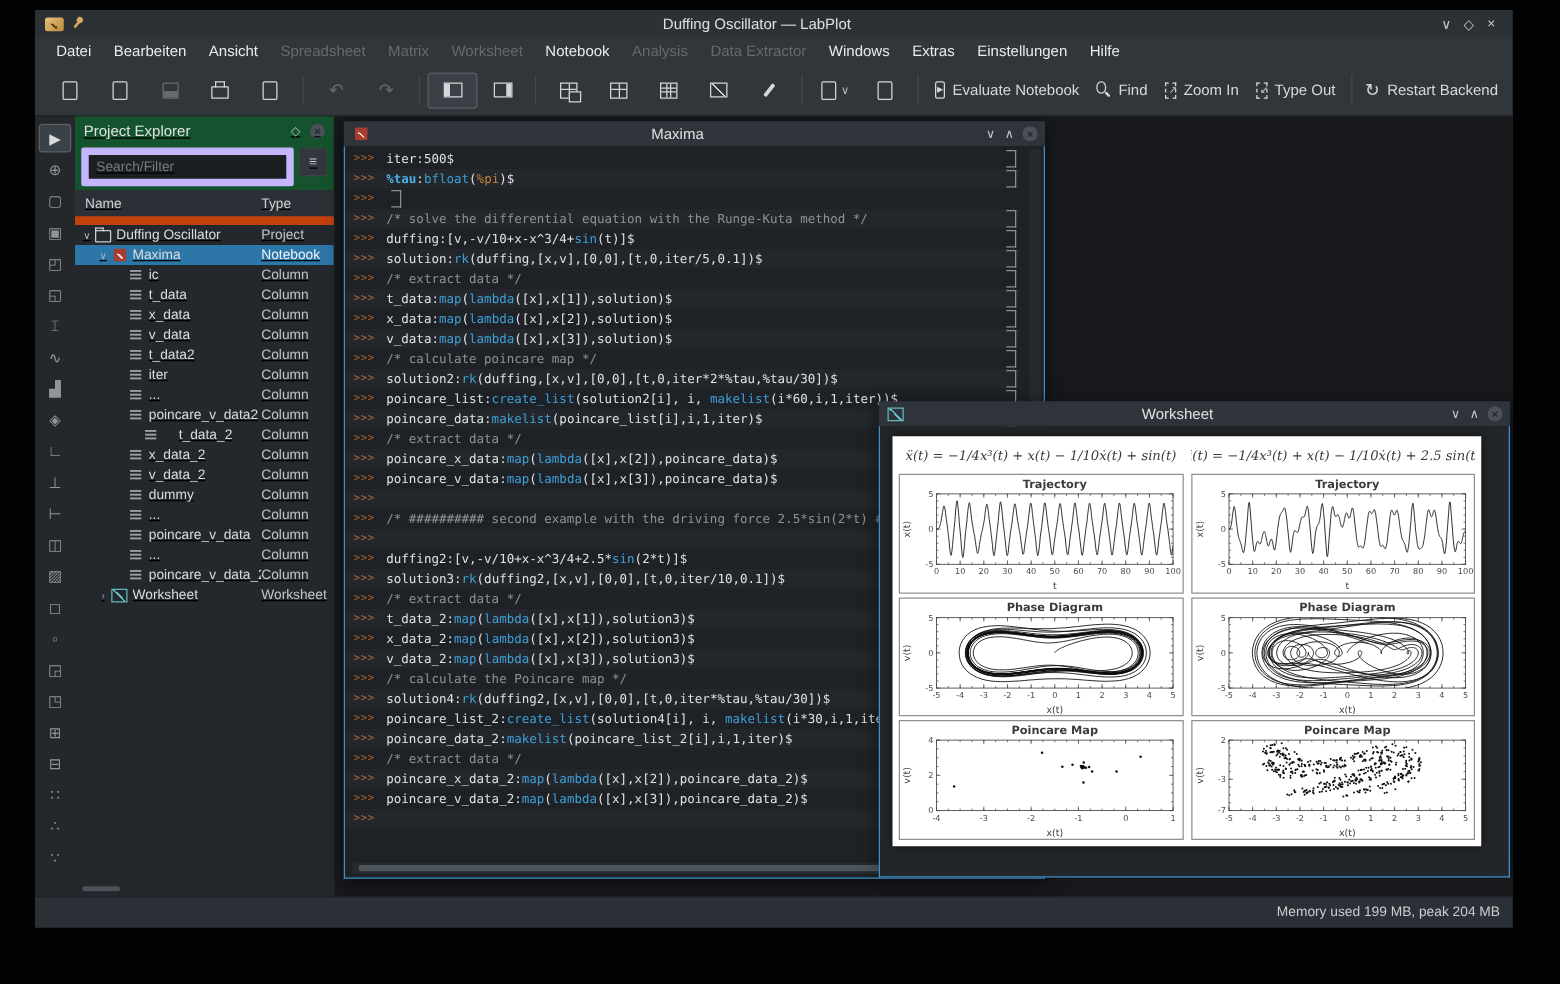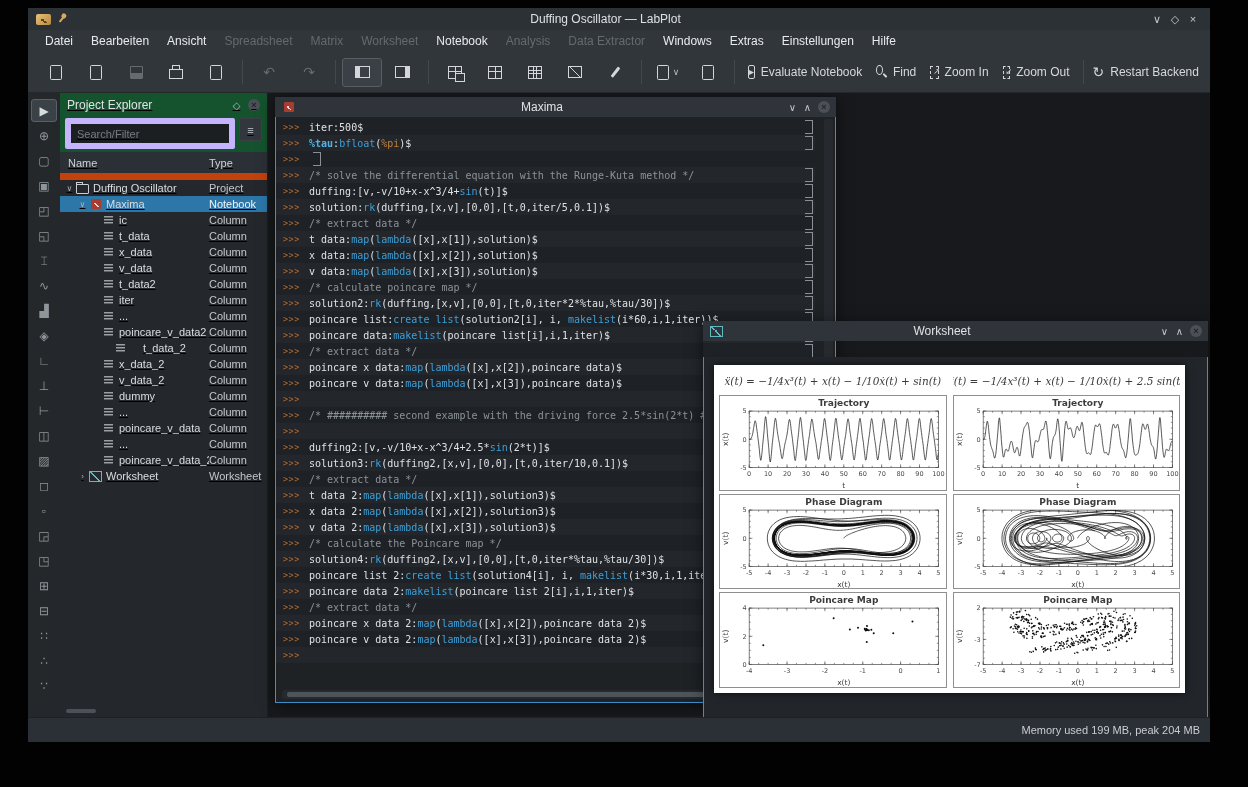--- a/index.html
+++ b/index.html
@@ -121,21 +121,21 @@
   .ccode .cm{color:#8c9398;}
   .ccode .kw{color:#4db2e8;font-weight:bold;}
   .ccode .sp{color:#c08038;}
   .cbr{width:7px;height:12px;border:1px solid #8a9196;border-left:none;margin:0 2px 0 4px;flex:0 0 auto;}
   .vtrack{position:absolute;right:2px;top:2px;bottom:16px;width:9px;background:#262a2e;border-radius:2px;}
   .mscroll{height:9px;margin:3px 6px 3px 6px;background:#262a2e;border-radius:3px;position:relative;flex:0 0 auto;}
   .mscroll::before{content:"";position:absolute;left:1%;top:2px;width:96%;height:5px;background:#4d545a;border-radius:2px;}
   
   .wwin{left:675px;top:228px;width:505px;height:372px;}
   .wbody{flex:1;border:1px solid #3d8ec9;border-top:none;background:#22262a;position:relative;
-         padding:8px 22px 24px 10px;box-sizing:border-box;margin-top:16px;}
+         padding:8px 22px 24px 10px;box-sizing:border-box;}
   .canvas{width:100%;height:100%;background:#fff;box-shadow:0 0 8px rgba(0,0,0,.6);
           display:grid;grid-template-columns:1fr 1fr;grid-template-rows:22px 1fr 1fr 1fr;
           gap:3px 6px;padding:5px;box-sizing:border-box;}
   .eq{display:flex;align-items:center;justify-content:center;font-family:"DejaVu Serif","Liberation Serif",serif;
       font-style:italic;font-size:10.5px;color:#3c3c3c;white-space:nowrap;overflow:hidden;}
   .plotbox{border:1px solid #8f8f8f;position:relative;overflow:hidden;}
   .plotbox svg{width:100%;height:100%;display:block;}
   svg text{font-family:"DejaVu Sans","Liberation Sans",sans-serif;}
   
   .statusbar{height:24px;background:#2b3036;display:flex;align-items:center;justify-content:flex-end;
@@ -234,21 +234,21 @@
         <div class="tbtn">
           <span class="ti ic-search"></span>
           <span class="tlabel">Find</span>
         </div>
         <div class="tbtn">
           <span class="ti ic-zoom zin"></span>
           <span class="tlabel">Zoom In</span>
         </div>
         <div class="tbtn">
           <span class="ti ic-zoom zout"></span>
-          <span class="tlabel">Zoom Out</span>
+          <span class="tlabel">Type Out</span>
         </div>
         <span class="tsep"></span>
         <div class="tbtn">
           <span class="tglyph">↻</span>
           <span class="tlabel">Restart Backend</span>
         </div>
       </div>
 
     <div class="main">
 

